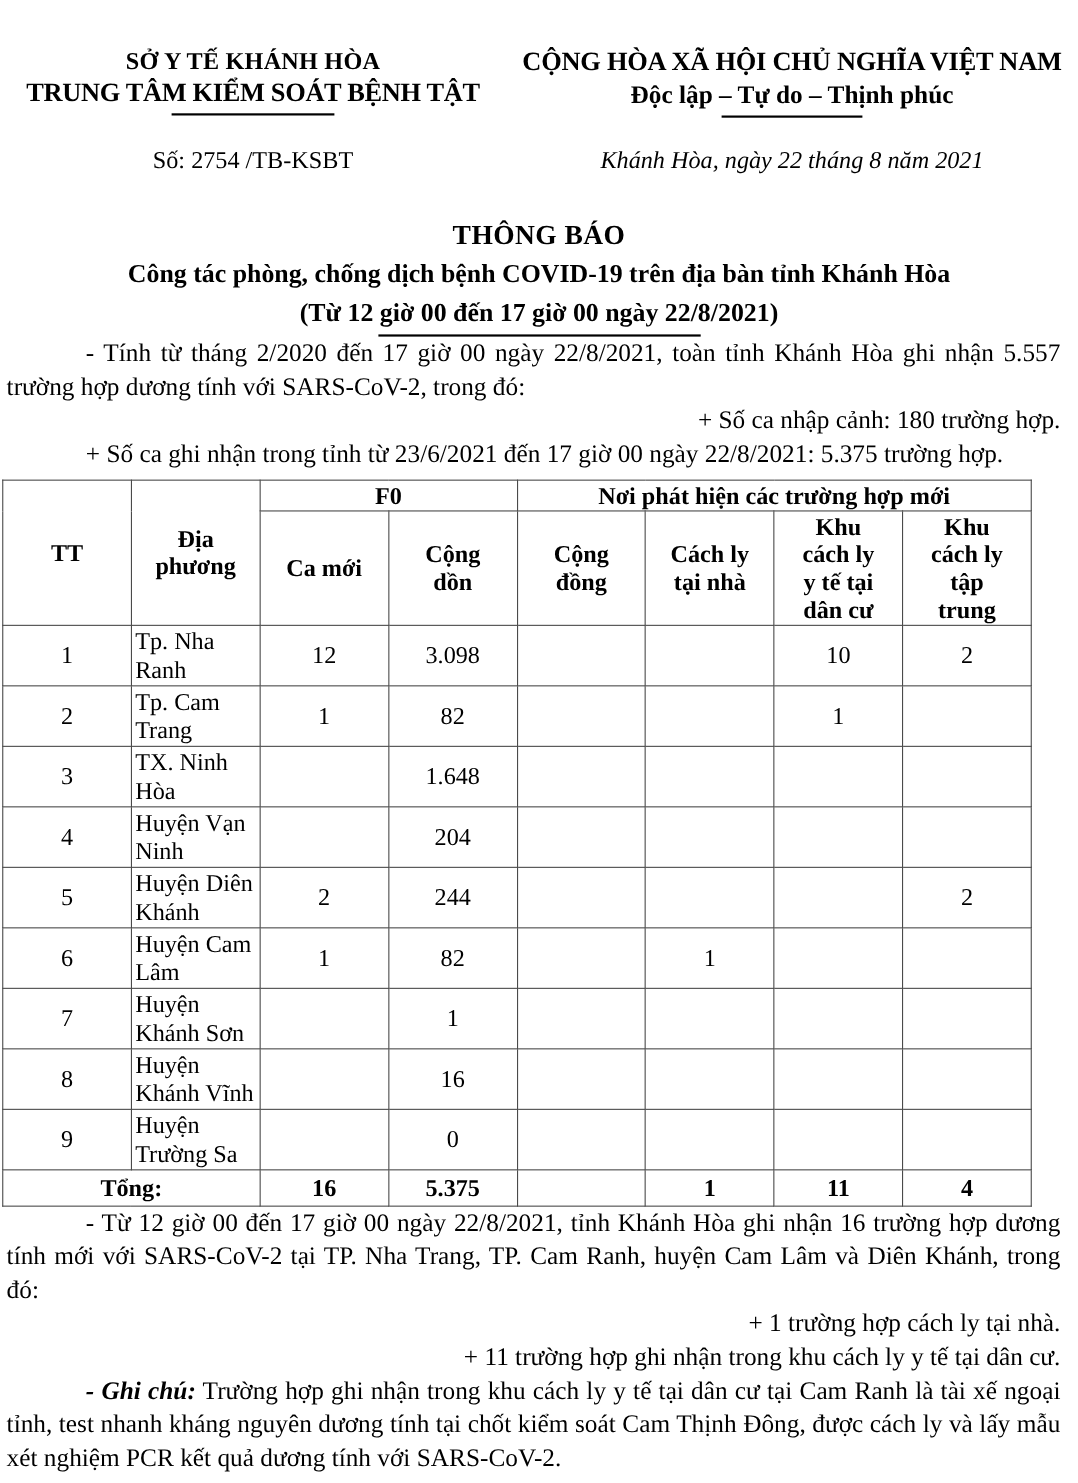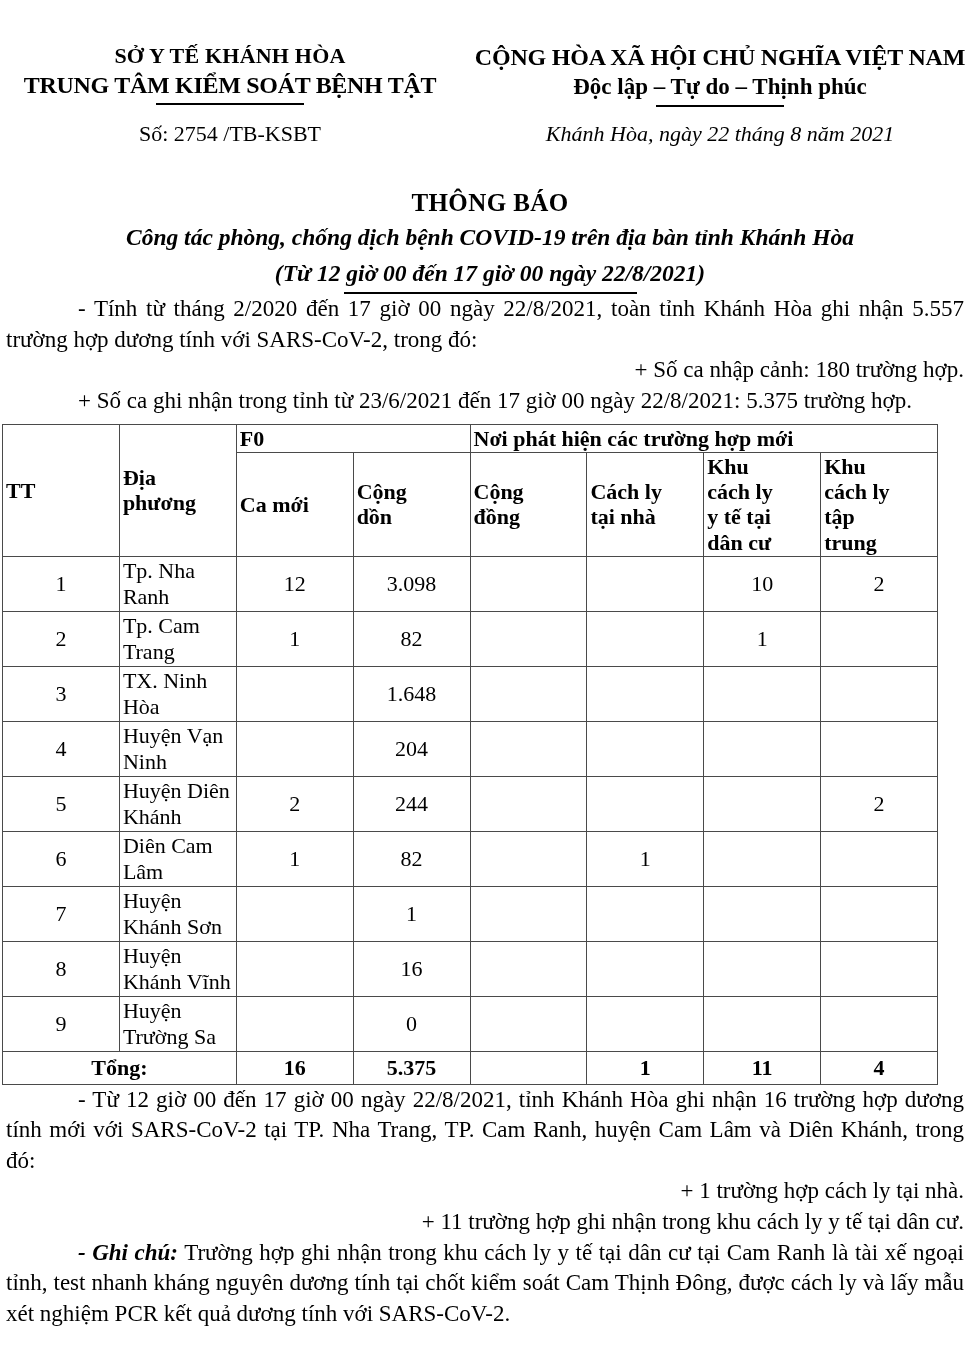--- a/index.html
+++ b/index.html
@@ -61,21 +61,21 @@
   .rule {
     height: 2px;
     background: #000;
     margin: 3px auto 0 auto;
   }
   .rule-left { width: 148px; }
   .rule-right { width: 128px; }
 
   .meta-row {
     display: flex;
-    margin-top: 14px;
+    margin-top: 26px;
   }
   .meta-left {
     width: 460px;
     text-align: center;
     font-size: 22px;
   }
   .meta-right {
     width: 520px;
     text-align: center;
     font-size: 22px;
@@ -90,21 +90,20 @@
   .title-main {
     font-size: 25px;
     font-weight: bold;
     letter-spacing: 0.4px;
   }
   .title-sub {
     font-size: 23.5px;
     font-weight: bold;
     margin-top: 5px;
     line-height: 1.32;
-    font-style: italic;
   }
   .title-rule {
     width: 293px;
     height: 2px;
     background: #000;
     margin: 3px auto 0 auto;
   }
 
   
   .body-text {
@@ -139,21 +138,21 @@
   }
   table.f0-table td,
   table.f0-table th {
     border: 1.6px solid #4a4a4a;
     font-size: 22px;
     padding: 1px 3px;
     vertical-align: middle;
     font-weight: normal;
   }
   table.f0-table th {
-    text-align: left;
+    text-align: center;
     font-weight: bold;
     line-height: 1.14;
   }
   td.c-tt { text-align: center; width: 53px; }
   td.c-name { text-align: left; padding-left: 9px; width: 233px; }
   td.c-num { text-align: center; }
   .col-new { width: 104px; }
   .col-cum { width: 116px; }
   .col-comm { width: 105px; }
   .col-home { width: 104px; }
@@ -290,21 +289,21 @@
         <td class="c-name">Huyện Diên Khánh</td>
         <td class="c-num">2</td>
         <td class="c-num">244</td>
         <td class="c-num"></td>
         <td class="c-num"></td>
         <td class="c-num"></td>
         <td class="c-num">2</td>
       </tr>
       <tr class="data-row">
         <td class="c-tt">6</td>
-        <td class="c-name">Diên Cam Lâm</td>
+        <td class="c-name">Huyện Cam Lâm</td>
         <td class="c-num">1</td>
         <td class="c-num">82</td>
         <td class="c-num"></td>
         <td class="c-num">1</td>
         <td class="c-num"></td>
         <td class="c-num"></td>
       </tr>
       <tr class="data-row">
         <td class="c-tt">7</td>
         <td class="c-name">Huyện Khánh Sơn</td>

